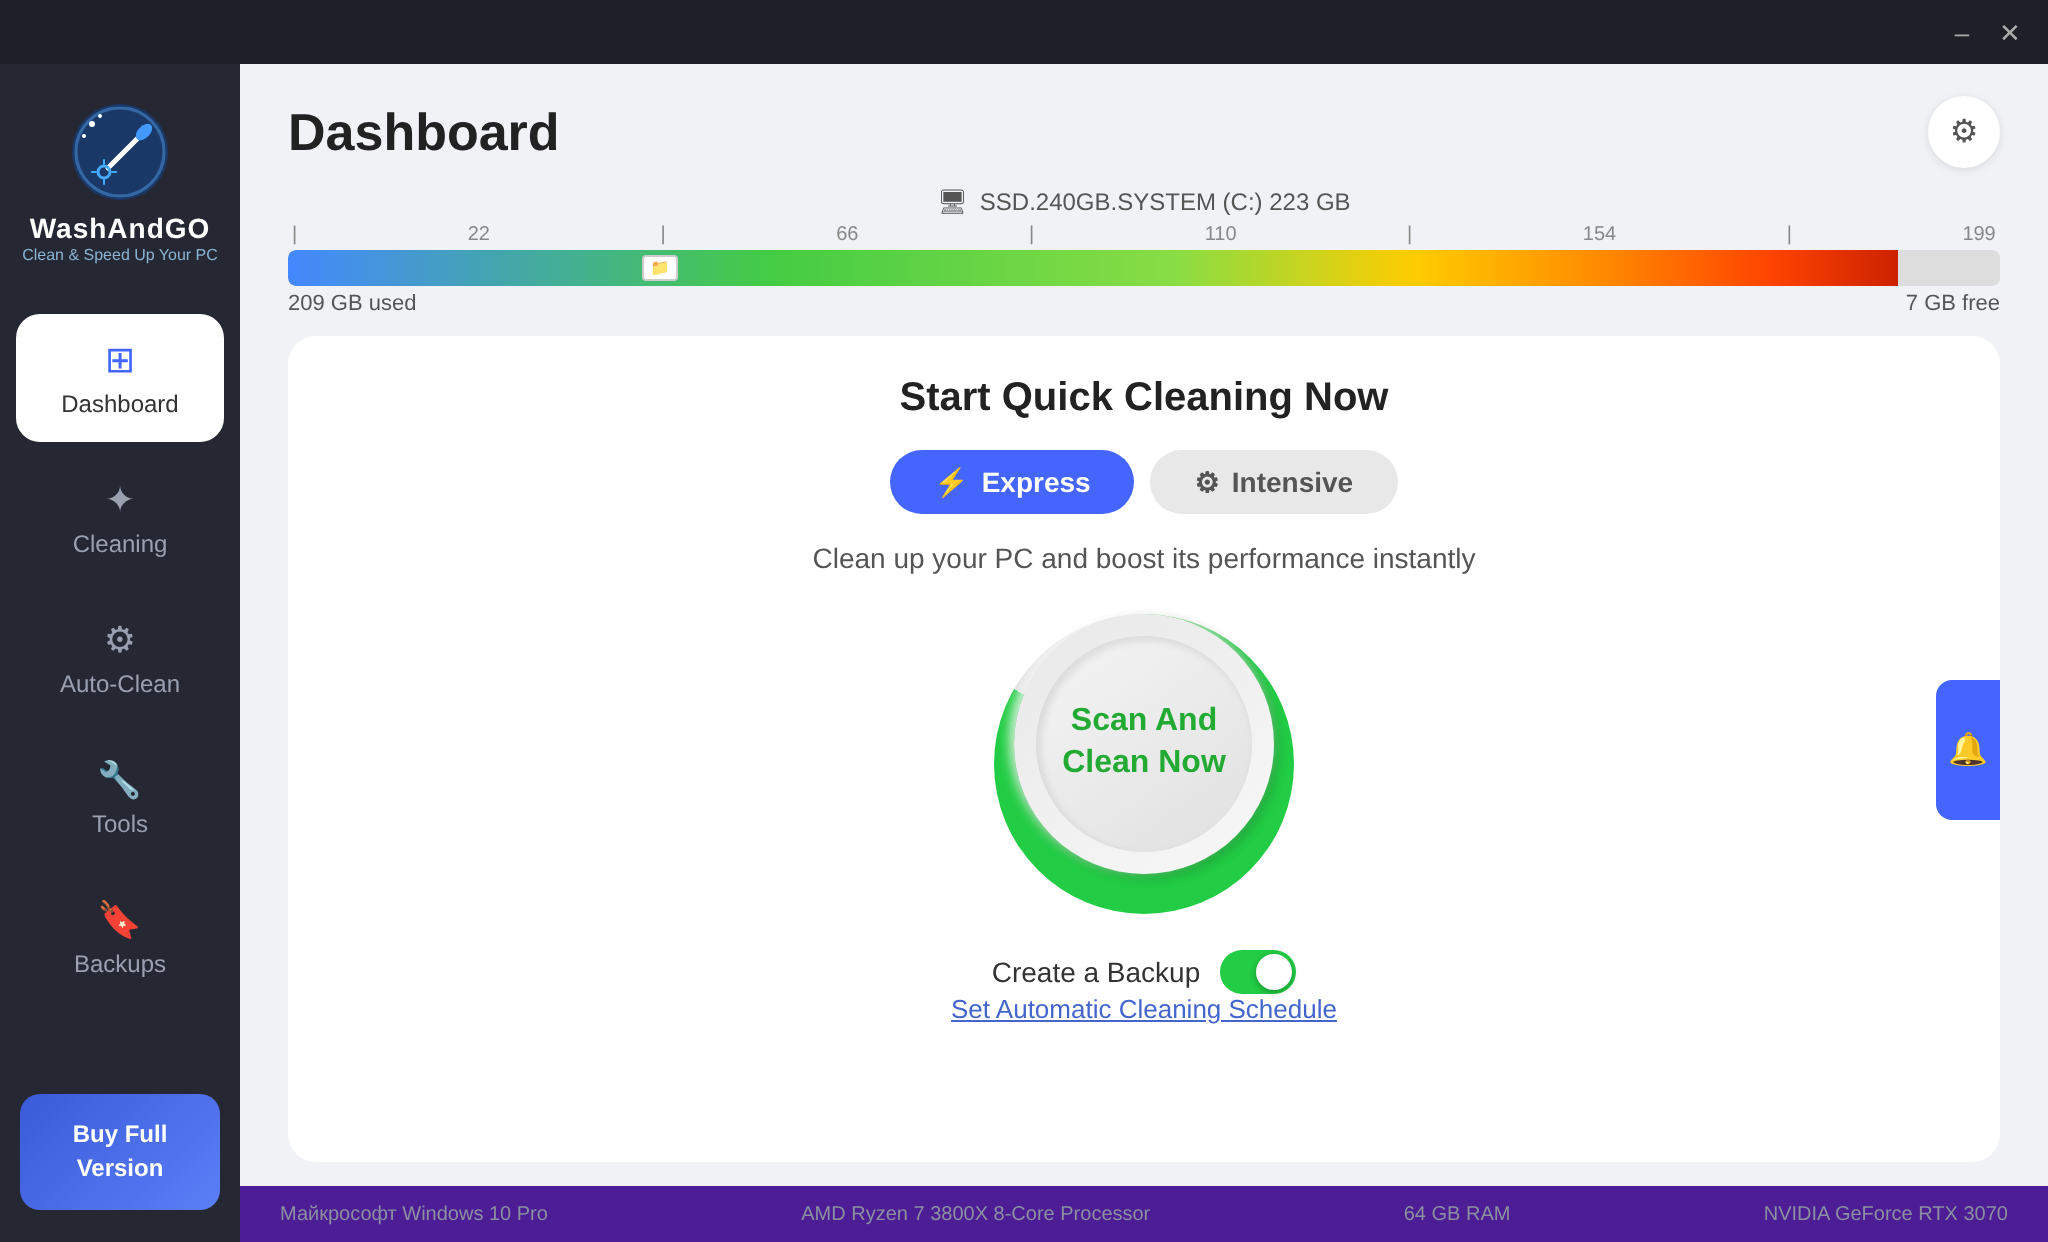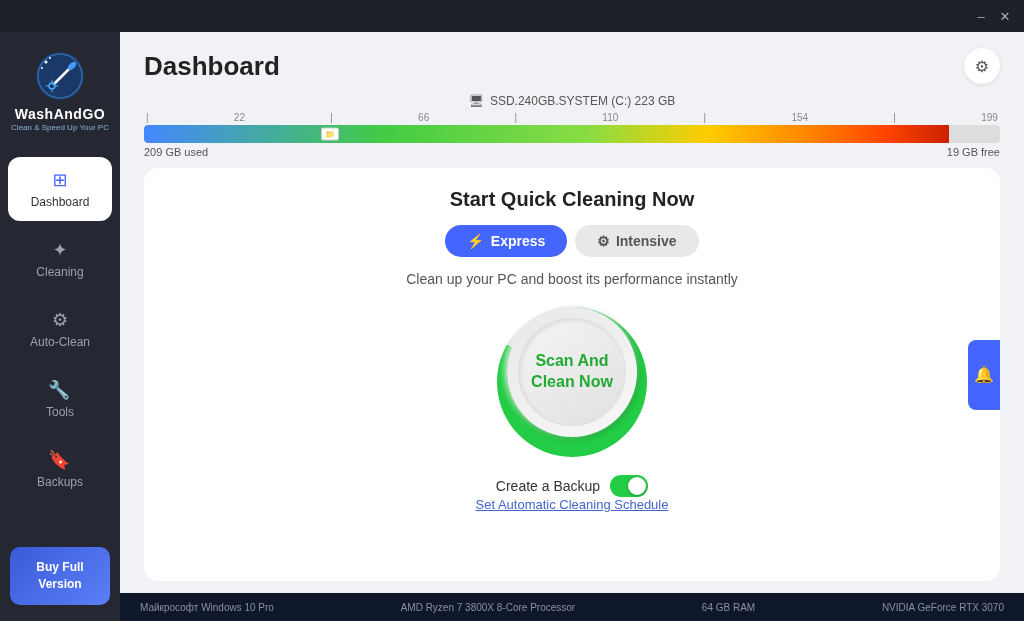--- a/index.html
+++ b/index.html
@@ -339,21 +339,21 @@
 
     .schedule-link {
       font-size: 13px;
       color: #4466cc;
       text-decoration: underline;
       cursor: pointer;
     }
 
     
     .status-bar {
-      background: #0f172a;
+      background: #4c1d95;
       height: 28px;
       display: flex;
       align-items: center;
       justify-content: space-between;
       padding: 0 20px;
       flex-shrink: 0;
     }
     .status-item {
       font-size: 10px;
       color: #8a90a0;
@@ -473,21 +473,21 @@
       </div>
       <div class="disk-bar-container">
         <div class="disk-bar-used">
           <div class="disk-bar-marker">
             <span>📁</span>
           </div>
         </div>
       </div>
       <div class="disk-stats">
         <span>209 GB used</span>
-        <span>19 GB free</span>
+        <span>7 GB free</span>
       </div>
     </div>
 
     <div class="main-card">
       <h2 class="quick-clean-title">Start Quick Cleaning Now</h2>
 
       <div class="mode-tabs">
         <button class="mode-tab active">
           <span>⚡</span>
           <span>Express</span>

